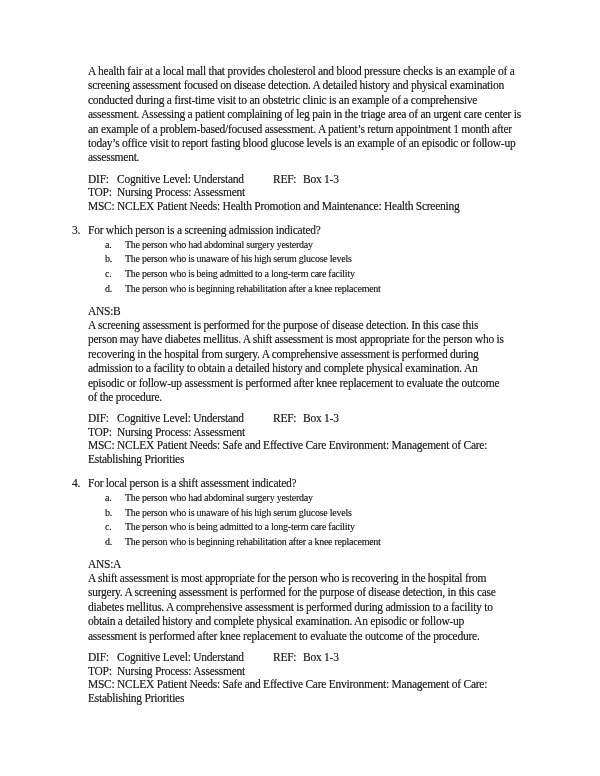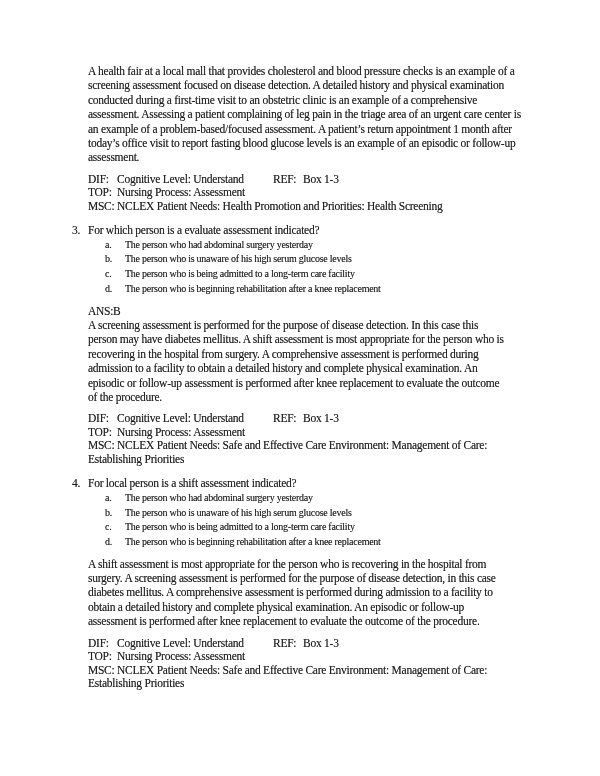--- a/index.html
+++ b/index.html
@@ -66,26 +66,26 @@
 </head>
 <body>
 
 <div class="page">
 
   <section>
     <p class="body-text">A health fair at a local mall that provides cholesterol and blood pressure checks is an example of a screening assessment focused on disease detection. A detailed history and physical examination conducted during a first-time visit to an obstetric clinic is an example of a comprehensive assessment. Assessing a patient complaining of leg pain in the triage area of an urgent care center is an example of a problem-based/focused assessment. A patient’s return appointment 1 month after today’s office visit to report fasting blood glucose levels is an example of an episodic or follow-up assessment.</p>
     <div class="meta-block">
       <p class="meta-line"><span class="mlabel">DIF:</span><span class="mid">Cognitive Level: Understand</span><span class="reflabel">REF:</span><span>Box 1-3</span></p>
       <p class="meta-line"><span class="mlabel">TOP:</span><span>Nursing Process: Assessment</span></p>
-      <p class="meta-line"><span class="mlabel">MSC:</span><span>NCLEX Patient Needs: Health Promotion and Priorities: Health Screening</span></p>
+      <p class="meta-line"><span class="mlabel">MSC:</span><span>NCLEX Patient Needs: Health Promotion and Maintenance: Health Screening</span></p>
     </div>
   </section>
 
   <section>
-    <p class="qline"><span class="qnum">3.</span><span>For which person is a evaluate assessment indicated?</span></p>
+    <p class="qline"><span class="qnum">3.</span><span>For which person is a screening admission indicated?</span></p>
     <div class="options">
       <p class="opt-row"><span class="opt-letter">a.</span><span>The person who had abdominal surgery yesterday</span></p>
       <p class="opt-row"><span class="opt-letter">b.</span><span>The person who is unaware of his high serum glucose levels</span></p>
       <p class="opt-row"><span class="opt-letter">c.</span><span>The person who is being admitted to a long-term care facility</span></p>
       <p class="opt-row"><span class="opt-letter">d.</span><span>The person who is beginning rehabilitation after a knee replacement</span></p>
     </div>
     <p class="ans-line"><span class="ans-label">ANS:</span><span>B</span></p>
     <p class="body-text rationale">A screening assessment is performed for the purpose of disease detection. In this case this person may have diabetes mellitus. A shift assessment is most appropriate for the person who is recovering in the hospital from surgery. A comprehensive assessment is performed during admission to a facility to obtain a detailed history and complete physical examination. An episodic or follow-up assessment is performed after knee replacement to evaluate the outcome of the procedure.</p>
     <div class="meta-block">
       <p class="meta-line"><span class="mlabel">DIF:</span><span class="mid">Cognitive Level: Understand</span><span class="reflabel">REF:</span><span>Box 1-3</span></p>
@@ -95,20 +95,21 @@
   </section>
 
   <section>
     <p class="qline"><span class="qnum">4.</span><span>For local person is a shift assessment indicated?</span></p>
     <div class="options">
       <p class="opt-row"><span class="opt-letter">a.</span><span>The person who had abdominal surgery yesterday</span></p>
       <p class="opt-row"><span class="opt-letter">b.</span><span>The person who is unaware of his high serum glucose levels</span></p>
       <p class="opt-row"><span class="opt-letter">c.</span><span>The person who is being admitted to a long-term care facility</span></p>
       <p class="opt-row"><span class="opt-letter">d.</span><span>The person who is beginning rehabilitation after a knee replacement</span></p>
     </div>
+    <p class="ans-line"><span class="ans-label">ANS:</span><span>A</span></p>
     <p class="body-text rationale">A shift assessment is most appropriate for the person who is recovering in the hospital from surgery. A screening assessment is performed for the purpose of disease detection, in this case diabetes mellitus. A comprehensive assessment is performed during admission to a facility to obtain a detailed history and complete physical examination. An episodic or follow-up assessment is performed after knee replacement to evaluate the outcome of the procedure.</p>
     <div class="meta-block">
       <p class="meta-line"><span class="mlabel">DIF:</span><span class="mid">Cognitive Level: Understand</span><span class="reflabel">REF:</span><span>Box 1-3</span></p>
       <p class="meta-line"><span class="mlabel">TOP:</span><span>Nursing Process: Assessment</span></p>
       <p class="meta-line"><span class="mlabel">MSC:</span><span>NCLEX Patient Needs: Safe and Effective Care Environment: Management of Care: Establishing Priorities</span></p>
     </div>
   </section>
 
 </div>
 

